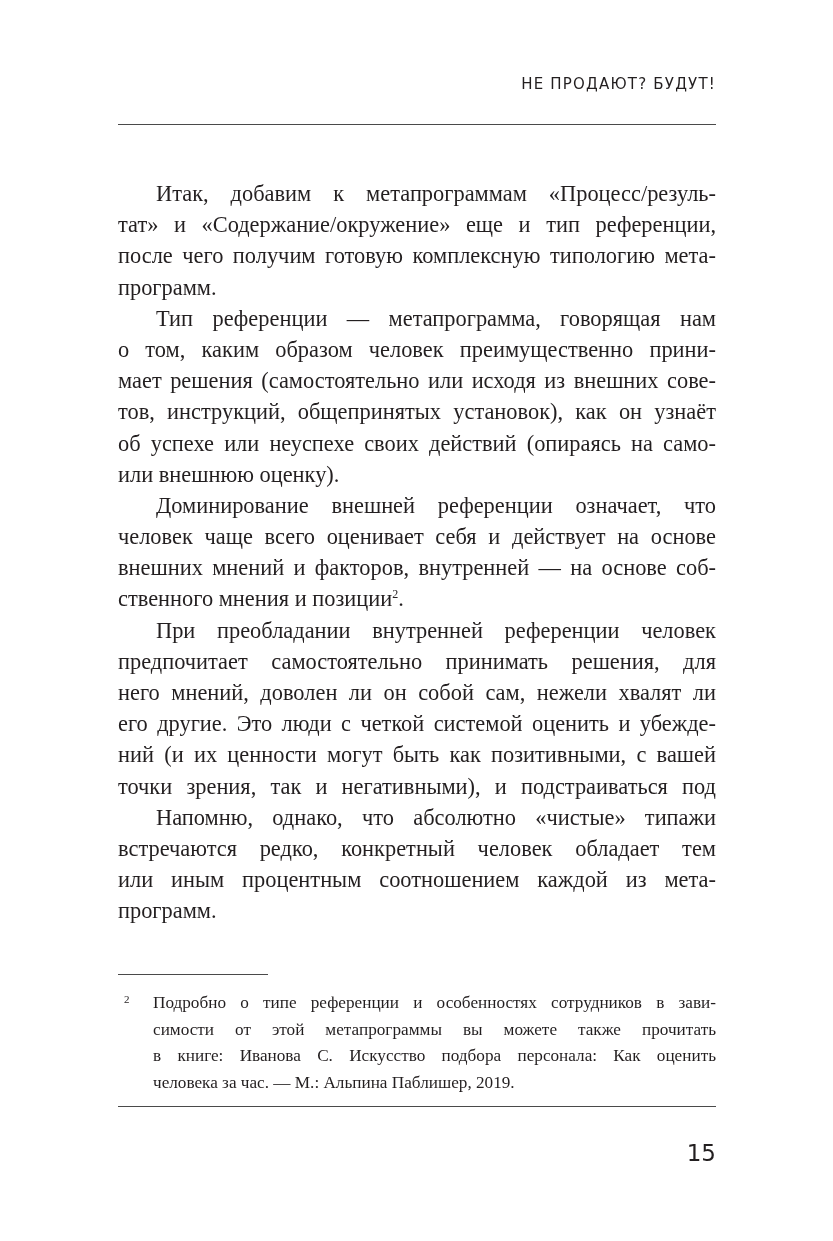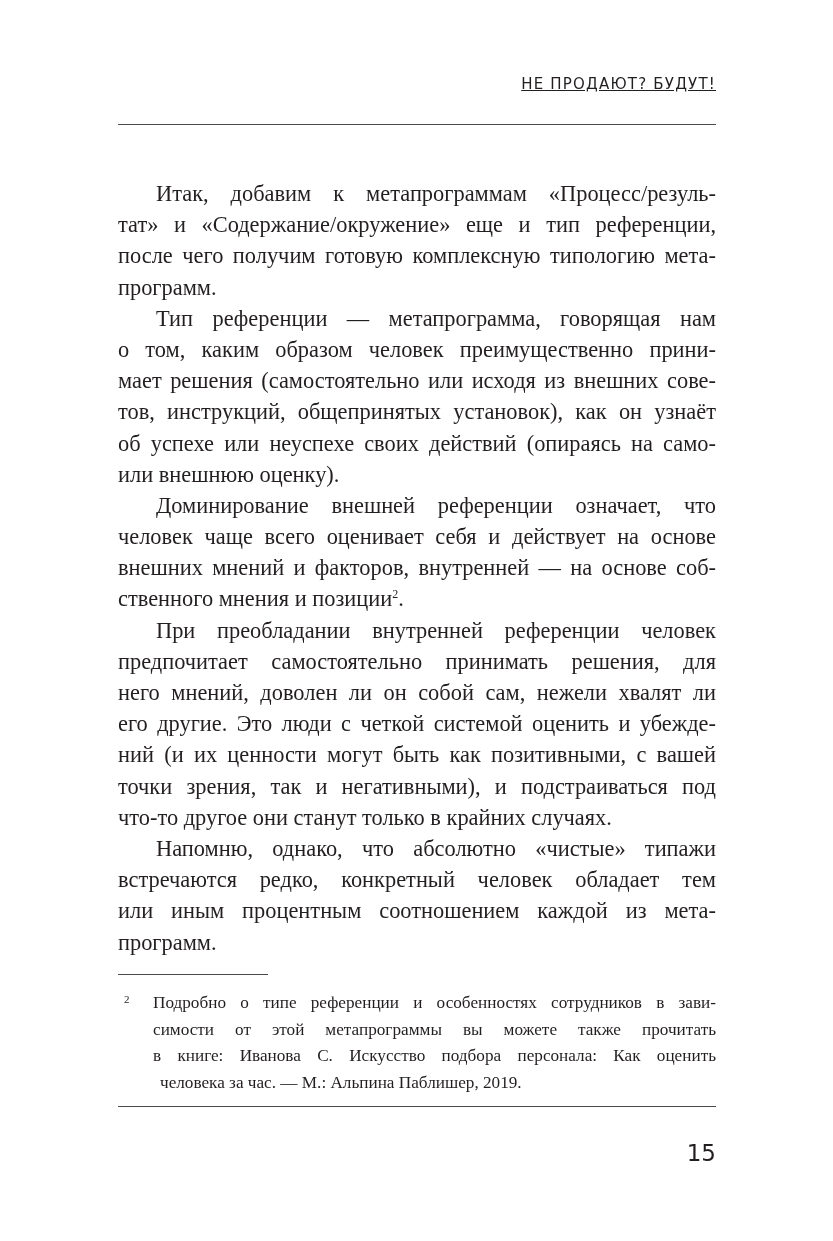--- a/index.html
+++ b/index.html
@@ -16,21 +16,20 @@
     }
     .running-head {
       position: absolute;
       top: 75px;
       right: 117px;
       font-family: "DejaVu Sans", sans-serif;
       font-size: 15px;
       letter-spacing: 1.2px;
       color: #231f20;
       white-space: nowrap;
-      text-decoration: underline;
     }
     .rule {
       position: absolute;
       left: 118px;
       width: 598px;
       height: 0;
       border-top: 1.5px solid #4a4a4a;
     }
     .rule.top { top: 124px; }
     .rule.bottom { top: 1106px; }
@@ -77,21 +76,21 @@
     .footnote .fn-lines {
       margin-left: 35px;
     }
     .footnote .line {
       display: block;
       white-space: nowrap;
       text-align: justify;
       text-align-last: justify;
       height: 26.6px;
     }
-    .footnote .line.last { text-align-last: left; margin-left: 7px; }
+    .footnote .line.last { text-align-last: left; }
 
     sup.ref {
       font-size: 12px;
       line-height: 0;
       vertical-align: 8px;
     }
     .page-number {
       position: absolute;
       top: 1140px;
       right: 117px;
@@ -124,21 +123,20 @@
   <span class="line">человек чаще всего оценивает себя и действует на основе</span>
   <span class="line">внешних мнений и факторов, внутренней — на основе соб-</span>
   <span class="line last"><span>ственного мнения и позиции</span><sup class="ref">2</sup><span>.</span></span>
 
   <span class="line indent">При преобладании внутренней референции человек</span>
   <span class="line">предпочитает самостоятельно принимать решения, для</span>
   <span class="line">него мнений, доволен ли он собой сам, нежели хвалят ли</span>
   <span class="line">его другие. Это люди с четкой системой оценить и убежде-</span>
   <span class="line">ний (и их ценности могут быть как позитивными, с вашей</span>
   <span class="line">точки зрения, так и негативными), и подстраиваться под</span>
-  <span class="line last">что-то другое они станут только в крайних случаях.</span>
 
   <span class="line indent">Напомню, однако, что абсолютно «чистые» типажи</span>
   <span class="line">встречаются редко, конкретный человек обладает тем</span>
   <span class="line">или иным процентным соотношением каждой из мета-</span>
   <span class="line last">программ.</span>
 </div>
 
 <div class="rule footnote-sep"></div>
 
 <div class="footnote">

